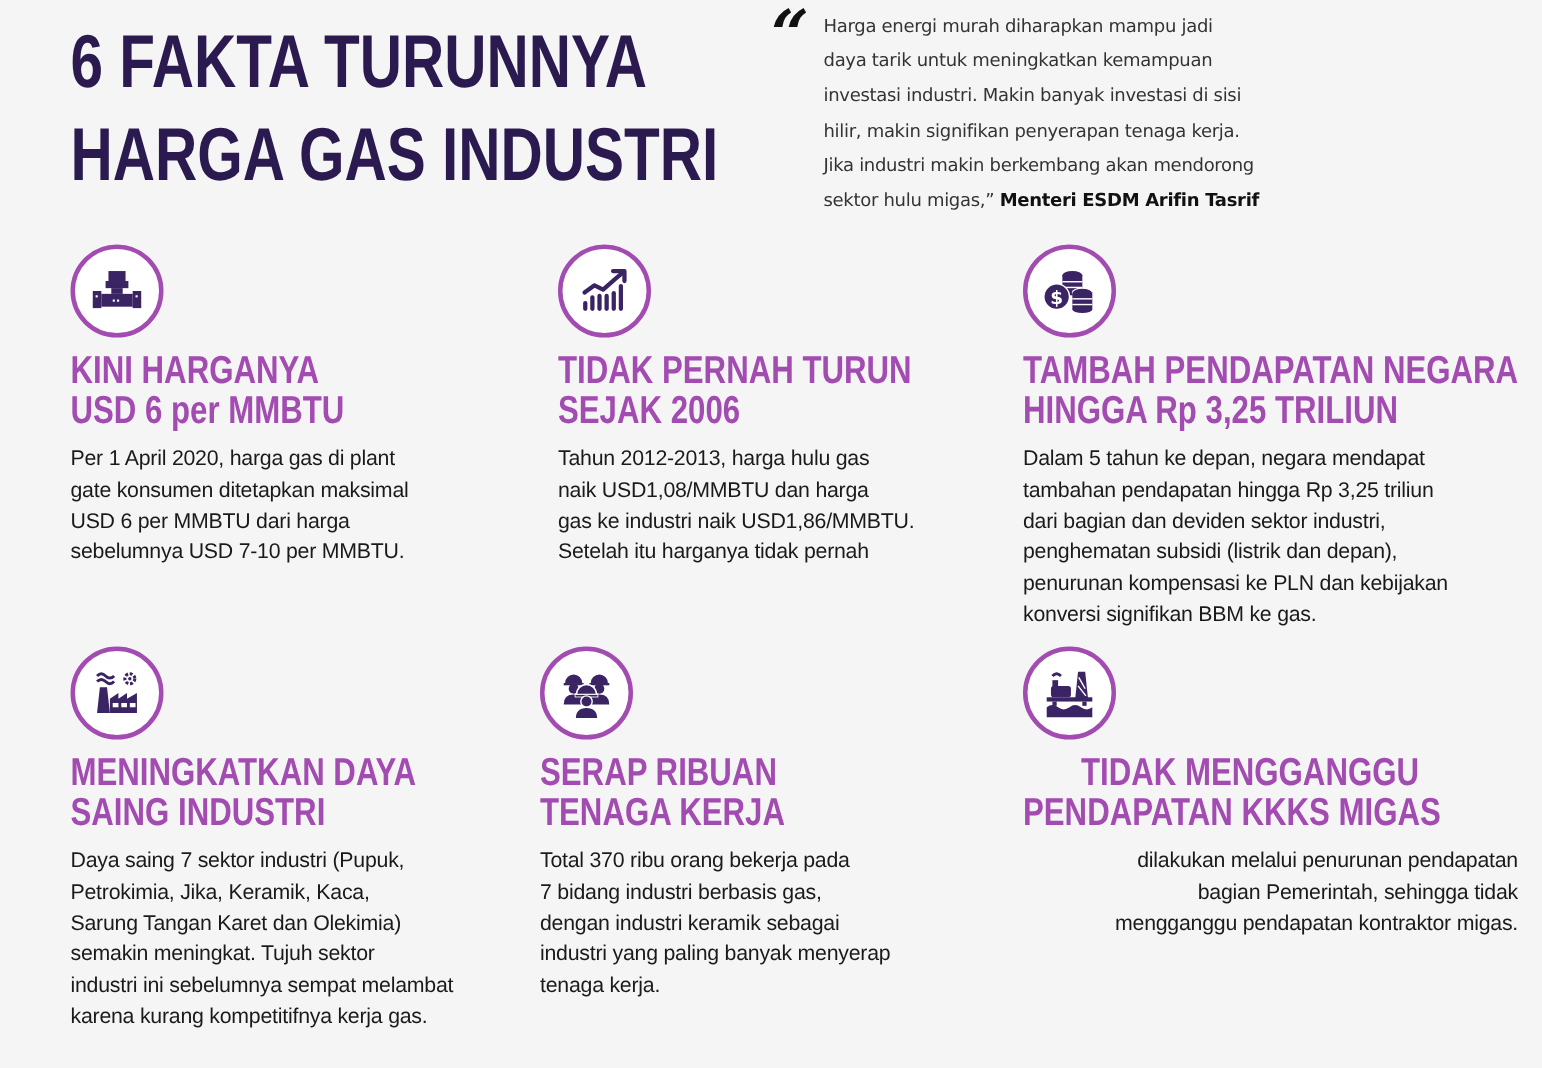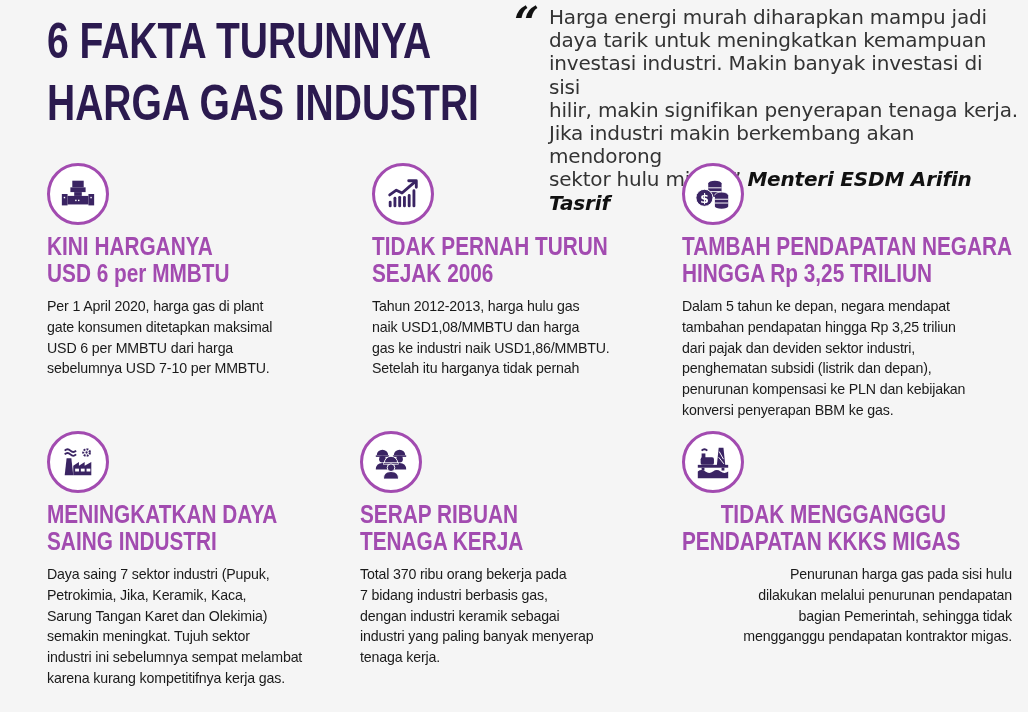--- a/index.html
+++ b/index.html
@@ -29,24 +29,24 @@
   }
   .quote-mark {
     position: absolute; left: 0; top: -4px;
     font-family: "DejaVu Serif", serif;
     font-weight: bold; font-style: italic;
     font-size: 44px; line-height: 44px; color: #111;
   }
   .quote-text {
     position: absolute; left: 35px; top: 0; width: 470px;
     font-family: "DejaVu Sans", sans-serif;
-    font-size: 20px; line-height: 23.2px; color: #333;
+    font-size: 12px; line-height: 23.2px; color: #333;
     letter-spacing: -0.2px;
   }
-  .quote-text .author { font-style: italic; font-weight: bold; color: #111; }
+  .quote-text .author { font-weight: bold; color: #111; }
 
   .card { position: absolute; width: 330px; }
   .icon-circle {
     width: 56px; height: 56px; border-radius: 50%;
     border: 3px solid #a24bb0;
     background: #ffffff;
     display: flex; align-items: center; justify-content: center;
     box-sizing: content-box;
   }
   .icon-circle svg { width: 38px; height: 38px; }
@@ -156,24 +156,24 @@
       <text x="11" y="29" text-anchor="middle" font-size="13" font-weight="bold" fill="#fff" font-family="DejaVu Sans, sans-serif">$</text>
     </svg>
   </div>
   <div class="card-title">
     <span>TAMBAH PENDAPATAN NEGARA</span>
     <span>HINGGA Rp 3,25 TRILIUN</span>
   </div>
   <div class="card-body">
     <span>Dalam 5 tahun ke depan, negara mendapat</span>
     <span>tambahan pendapatan hingga Rp 3,25 triliun</span>
-    <span>dari pajak dan deviden sektor industri,</span>
+    <span>dari bagian dan deviden sektor industri,</span>
     <span>penghematan subsidi (listrik dan depan),</span>
     <span>penurunan kompensasi ke PLN dan kebijakan</span>
-    <span>konversi penyerapan BBM ke gas.</span>
+    <span>konversi signifikan BBM ke gas.</span>
   </div>
 </div>
 
 <div class="card" style="left:47px; top:431px;">
   <div class="icon-circle">
     <svg viewBox="0 0 40 40">
       <path d="M6 8 q3 -3 6 0 t6 0" fill="none" stroke="#3a2463" stroke-width="2"></path>
       <path d="M6 12 q3 -3 6 0 t6 0" fill="none" stroke="#3a2463" stroke-width="2"></path>
       <polygon points="6,34 8,16 13,16 15,34" fill="#3a2463"></polygon>
       <polygon points="15,34 15,24 21,20 21,24 27,20 27,24 34,20 34,34" fill="#3a2463"></polygon>
@@ -241,18 +241,17 @@
       <rect x="8" y="26" width="3" height="3" fill="#3a2463"></rect>
       <rect x="29" y="26" width="3" height="3" fill="#3a2463"></rect>
       <path d="M4 30 q4 -3 8 0 t8 0 t8 0 t8 0 v7 h-32 z" fill="#3a2463"></path>
     </svg>
   </div>
   <div class="card-title">
     <span>TIDAK MENGGANGGU</span>
     <span>PENDAPATAN KKKS MIGAS</span>
   </div>
   <div class="card-body">
-    <span>Penurunan harga gas pada sisi hulu</span>
     <span>dilakukan melalui penurunan pendapatan</span>
     <span>bagian Pemerintah, sehingga tidak</span>
     <span>mengganggu pendapatan kontraktor migas.</span>
   </div>
 </div>
 
 </body></html>

